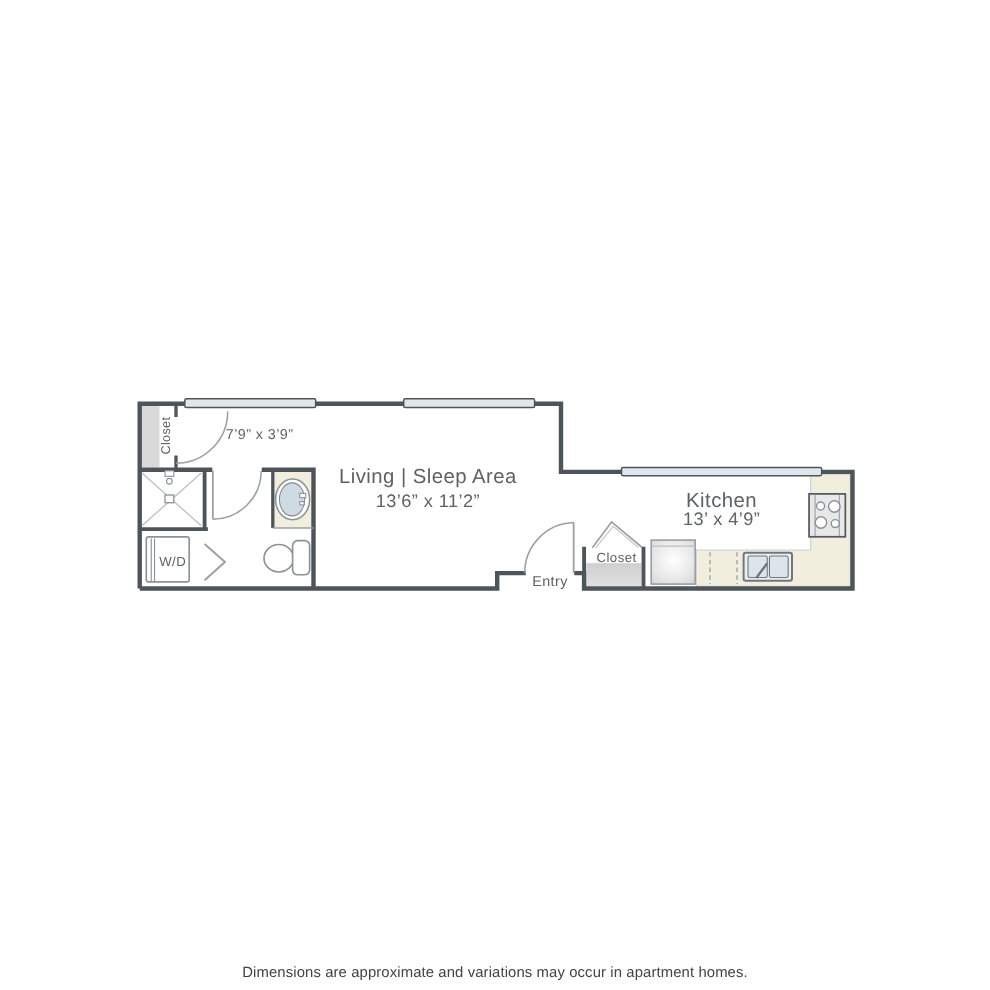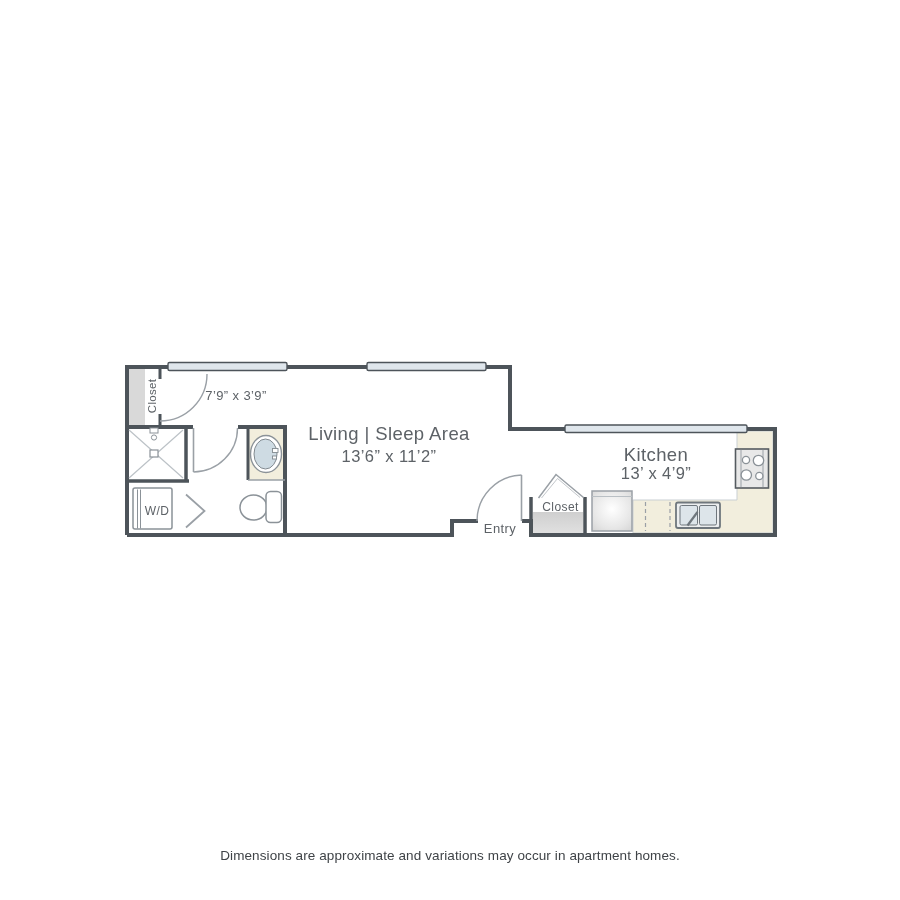--- a/index.html
+++ b/index.html
@@ -5,21 +5,21 @@
   html,body{margin:0;padding:0;background:#ffffff;}
   body{width:900px;height:900px;position:relative;font-family:"Liberation Sans",sans-serif;overflow:hidden;}
   .canvas{position:absolute;inset:0;}
   svg{position:absolute;left:0;top:0;}
   svg text{fill:#5d6267;letter-spacing:0.4px;}
   .t-lg{font-size:18.5px;}
   .t-md{font-size:16.5px;}
   .t-sm{font-size:13px;}
   .t-xs{font-size:12px;}
   .t-closet{font-size:11.5px;letter-spacing:0.3px;}
-  .disclaimer{position:absolute;left:0;top:848px;width:900px;text-align:center;
+  .disclaimer{position:absolute;left:0;top:876px;width:900px;text-align:center;
               font-size:13.5px;color:#3f4347;letter-spacing:0.1px;}
 </style>
 </head>
 <body>
 
 <div class="canvas">
 <svg width="900" height="900" viewBox="0 0 900 900">
   <defs>
     <radialGradient id="fridgeGrad" cx="50%" cy="45%" r="70%">
       <stop offset="0%" stop-color="#ffffff"></stop>

